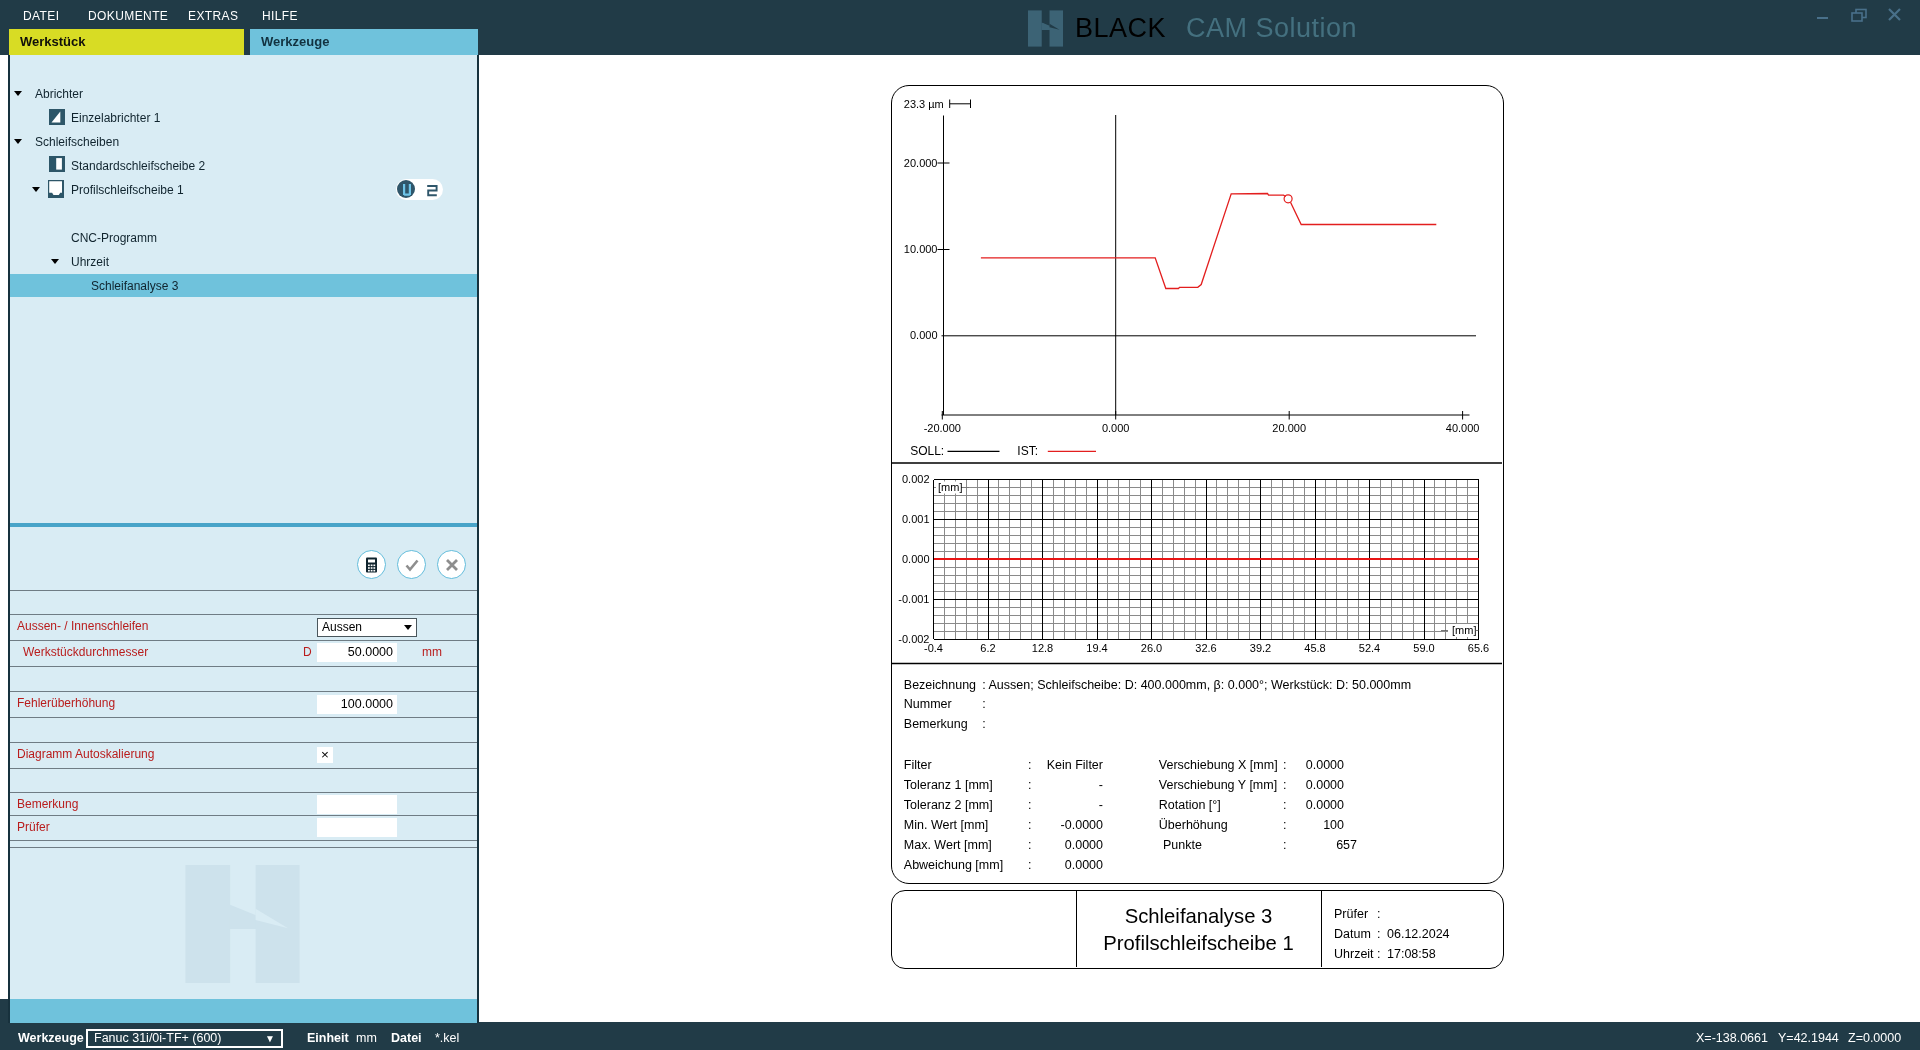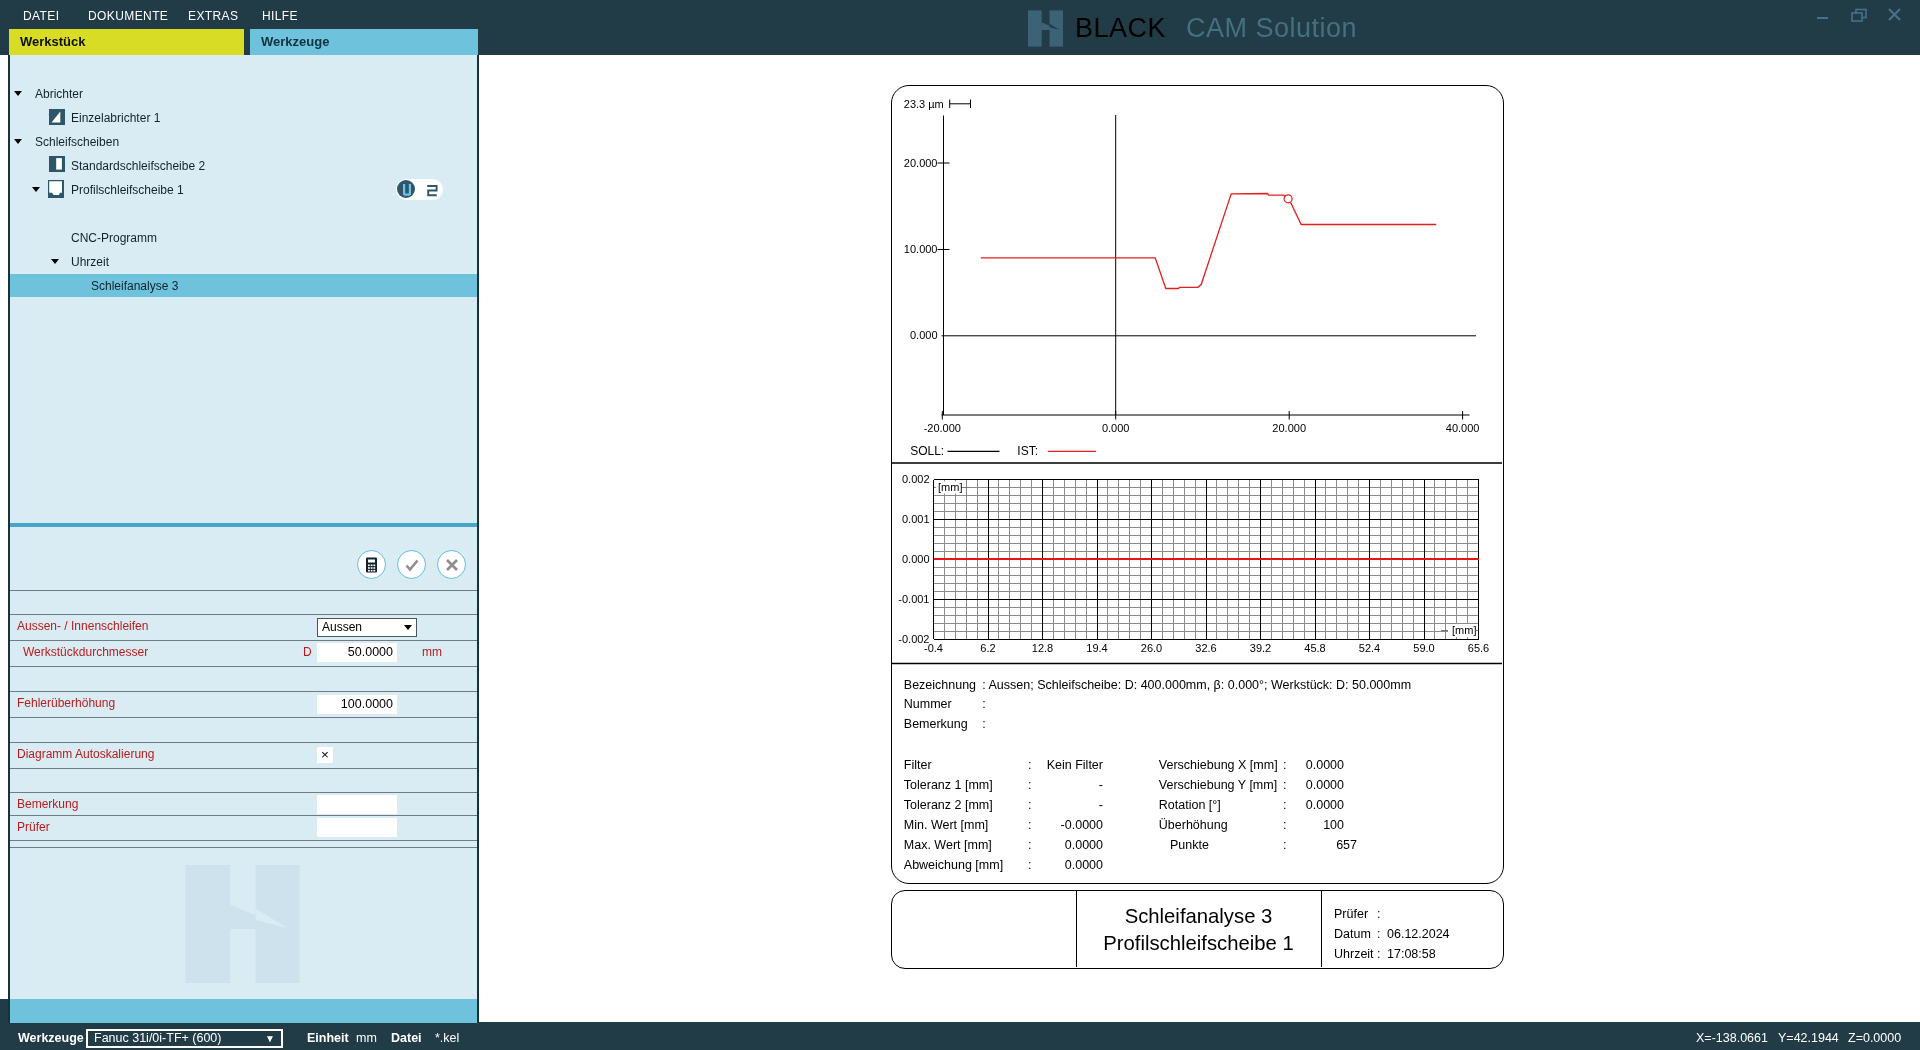--- a/index.html
+++ b/index.html
@@ -148,21 +148,21 @@
       <span class="abs info" style="left:382px;top:668.8px;width:70px;text-align:right">0.0000</span>
 <span class="abs info" style="left:266.8px;top:688.8px">Verschiebung Y [mm]</span>
       <span class="abs info" style="left:391px;top:688.8px">:</span>
       <span class="abs info" style="left:382px;top:688.8px;width:70px;text-align:right">0.0000</span>
 <span class="abs info" style="left:266.8px;top:708.8px">Rotation [°]</span>
       <span class="abs info" style="left:391px;top:708.8px">:</span>
       <span class="abs info" style="left:382px;top:708.8px;width:70px;text-align:right">0.0000</span>
 <span class="abs info" style="left:266.8px;top:728.8px">Überhöhung</span>
       <span class="abs info" style="left:391px;top:728.8px">:</span>
       <span class="abs info" style="left:382px;top:728.8px;width:70px;text-align:right">100</span>
-<span class="abs info" style="left:278px;top:748.8px">Punkte</span>
+<span class="abs info" style="left:271px;top:748.8px">Punkte</span>
       <span class="abs info" style="left:391px;top:748.8px">:</span>
       <span class="abs info" style="left:395px;top:748.8px;width:70px;text-align:right">657</span>
 </div>
 <div id="tblock" class="abs">
 <div class="abs" style="left:183.5px;top:0;width:1.3px;height:76px;background:#000"></div>
 <div class="abs" style="left:428.5px;top:0;width:1.3px;height:76px;background:#000"></div>
 <div class="abs" style="left:184px;top:14px;width:245px;text-align:center;font-size:20.3px;color:#000">Schleifanalyse 3</div>
 <div class="abs" style="left:184px;top:40.5px;width:245px;text-align:center;font-size:20.3px;color:#000">Profilschleifscheibe 1</div>
 <span class="abs info" style="left:442px;top:13px">Prüfer</span>
       <span class="abs info" style="left:485px;top:13px">:</span>

